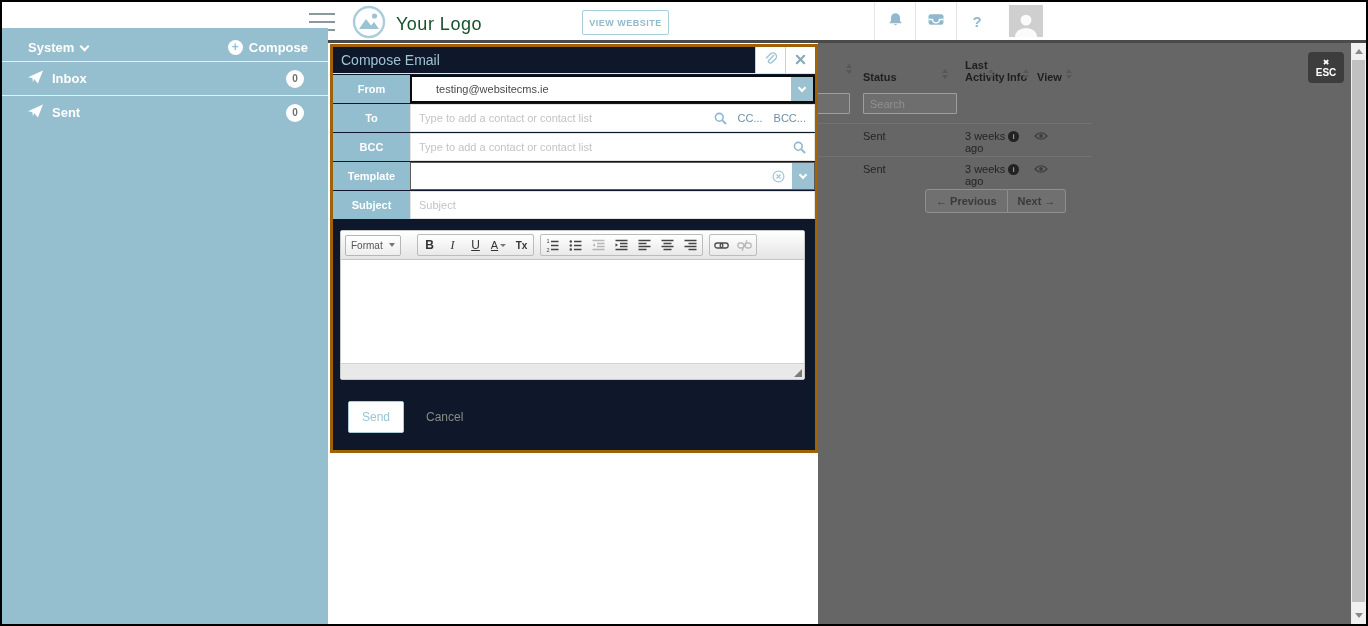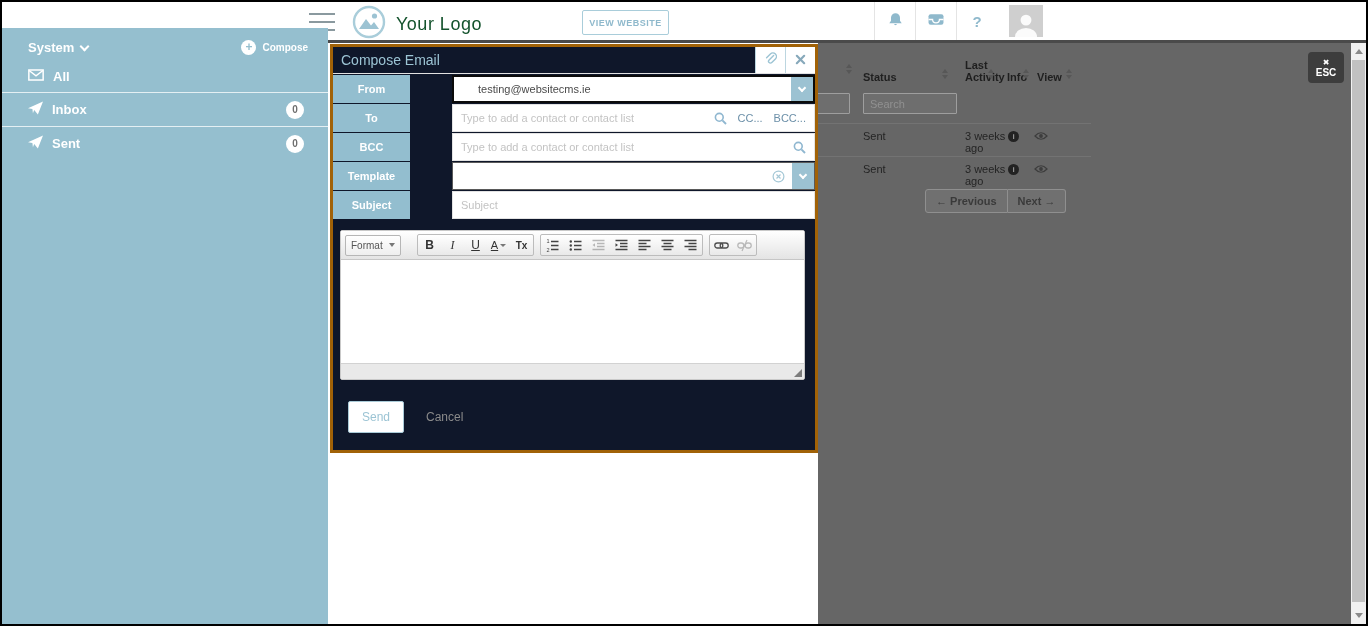--- a/index.html
+++ b/index.html
@@ -17,37 +17,37 @@
   .top-icons { position:absolute; left:872px; top:0; height:38px; display:flex; align-items:center; }
   .icon-cell { width:41px; height:38px; display:flex; align-items:center; justify-content:center; border-left:1px solid #e4e4e4; cursor:pointer; }
   .help-q { color:#8fb9cc; font-size:15px; font-weight:bold; }
   .avatar { width:34px; height:32px; margin-left:12px; background:#cfcfcf; display:flex; align-items:flex-end; justify-content:center; overflow:hidden; cursor:pointer; }
 
   
   .sidebar { position:absolute; left:2px; top:28px; width:326px; bottom:2px; background:#95bfcf; color:#fff; }
   .sb-row1 { display:flex; justify-content:space-between; align-items:center; padding:12px 20px 6px 26px; }
   .sb-system { display:flex; align-items:center; font-size:13px; font-weight:bold; cursor:pointer; }
   .chev { display:inline-block; width:7px; height:7px; border-right:2px solid #fff; border-bottom:2px solid #fff; transform:rotate(45deg); margin:-3px 0 0 7px; }
-  .sb-compose { display:flex; align-items:center; font-size:10px; font-weight:bold; cursor:pointer; }
+  .sb-compose { display:flex; align-items:center; font-size:13px; font-weight:bold; cursor:pointer; }
   .plus-circle { width:15px; height:15px; border-radius:50%; background:#fff; color:#95bfcf; font-size:12px; font-weight:bold; line-height:14px; text-align:center; margin-right:6px; }
   .plus-circle::before { content:"+"; }
   .sb-item { display:flex; align-items:center; padding:8px 20px 8px 26px; font-size:13px; font-weight:bold; position:relative; cursor:pointer; }
   .sb-item .lbl { margin-left:9px; }
   .sb-item.bordered { border-top:1px solid rgba(255,255,255,.75); }
   .count-badge { position:absolute; right:24px; top:50%; transform:translateY(-50%); width:18px; height:18px; border-radius:50%; background:#fff; color:#6f6f6f; font-size:10px; font-weight:bold; display:flex; align-items:center; justify-content:center; }
 
   
   .white-col { position:absolute; left:328px; top:43px; width:490px; bottom:2px; background:#fff; }
   .modal { position:absolute; left:330px; top:44px; width:488px; height:409px; background:#0f172a; border:3px solid #a16207; }
   .m-title { height:27px; border-bottom:1px solid #e2e2e2; position:relative; }
   .m-title-text { position:absolute; left:8px; top:5px; font-size:14px; color:#9cc4d4; }
   .m-title-btns { position:absolute; right:0; top:0; height:26px; display:flex; }
   .m-tbtn { width:30px; height:26px; border-left:1px solid #bcd6e0; display:flex; align-items:center; justify-content:center; cursor:pointer; background:#fff; }
   .m-rows { margin-top:1px; }
-  .m-row { display:flex; height:28px; margin-bottom:1px;gap:42px; }
+  .m-row { display:flex; height:28px; margin-bottom:1px; }
   .m-label { width:77px; background:#93becf; color:#fff; font-size:11px; font-weight:bold; display:flex; align-items:center; justify-content:center; flex:none; }
   .m-field { flex:1; display:flex; align-items:center; border:1px solid #e3e3e3; background:#fff; padding:0 8px; position:relative; }
   .m-field input { border:none; outline:none; flex:1; font-size:11px; font-family:inherit; color:#444; background:transparent; min-width:20px; }
   .m-field input::placeholder { color:#c3c3c3; }
   .from-select { flex:1; display:flex; align-items:stretch; border:2px solid #0b0b0b; background:#fff; }
   .from-text { flex:1; font-size:11px; color:#4a4a4a; display:flex; align-items:center; padding-left:24px; }
   .dd-btn { width:22px; background:#9cc2d2; display:flex; align-items:center; justify-content:center; cursor:pointer; flex:none; }
   .dd-btn .chev { width:6px; height:6px; margin:-2px 0 0 0; }
   .tpl-select { flex:1; display:flex; align-items:stretch; border:1px solid #5a5a5a; background:#fff; }
   .tpl-text { flex:1; font-size:11px; color:#4a4a4a; display:flex; align-items:center; padding-left:10px; }
@@ -169,29 +169,20 @@
       <div class="sb-system">
         <span>System</span>
         <span class="chev"></span>
       </div>
       <div class="sb-compose">
         <span class="plus-circle"></span>
         <span>Compose</span>
       </div>
     </div>
 
-    <div class="sb-item">
-      <span>
-        <svg width="16" height="12" viewBox="0 0 15 11">
-          <rect x="0.8" y="0.8" width="13.4" height="9.4" fill="none" stroke="#fff" stroke-width="1.4"></rect>
-          <path d="M1 1.3 L7.5 6.3 L14 1.3" fill="none" stroke="#fff" stroke-width="1.4"></path>
-        </svg>
-      </span>
-      <span class="lbl">All</span>
-    </div>
 
     <div class="sb-item bordered">
       <span>
         <svg width="15" height="14" viewBox="0 0 14 13">
           <path d="M0 6.8 L14 0.5 L9.2 12.5 L5.8 8.3 L4.6 11.4 L4.1 7.5 Z" fill="#fff"></path>
         </svg>
       </span>
       <span class="lbl">Inbox</span>
       <span class="count-badge">0</span>
     </div>

